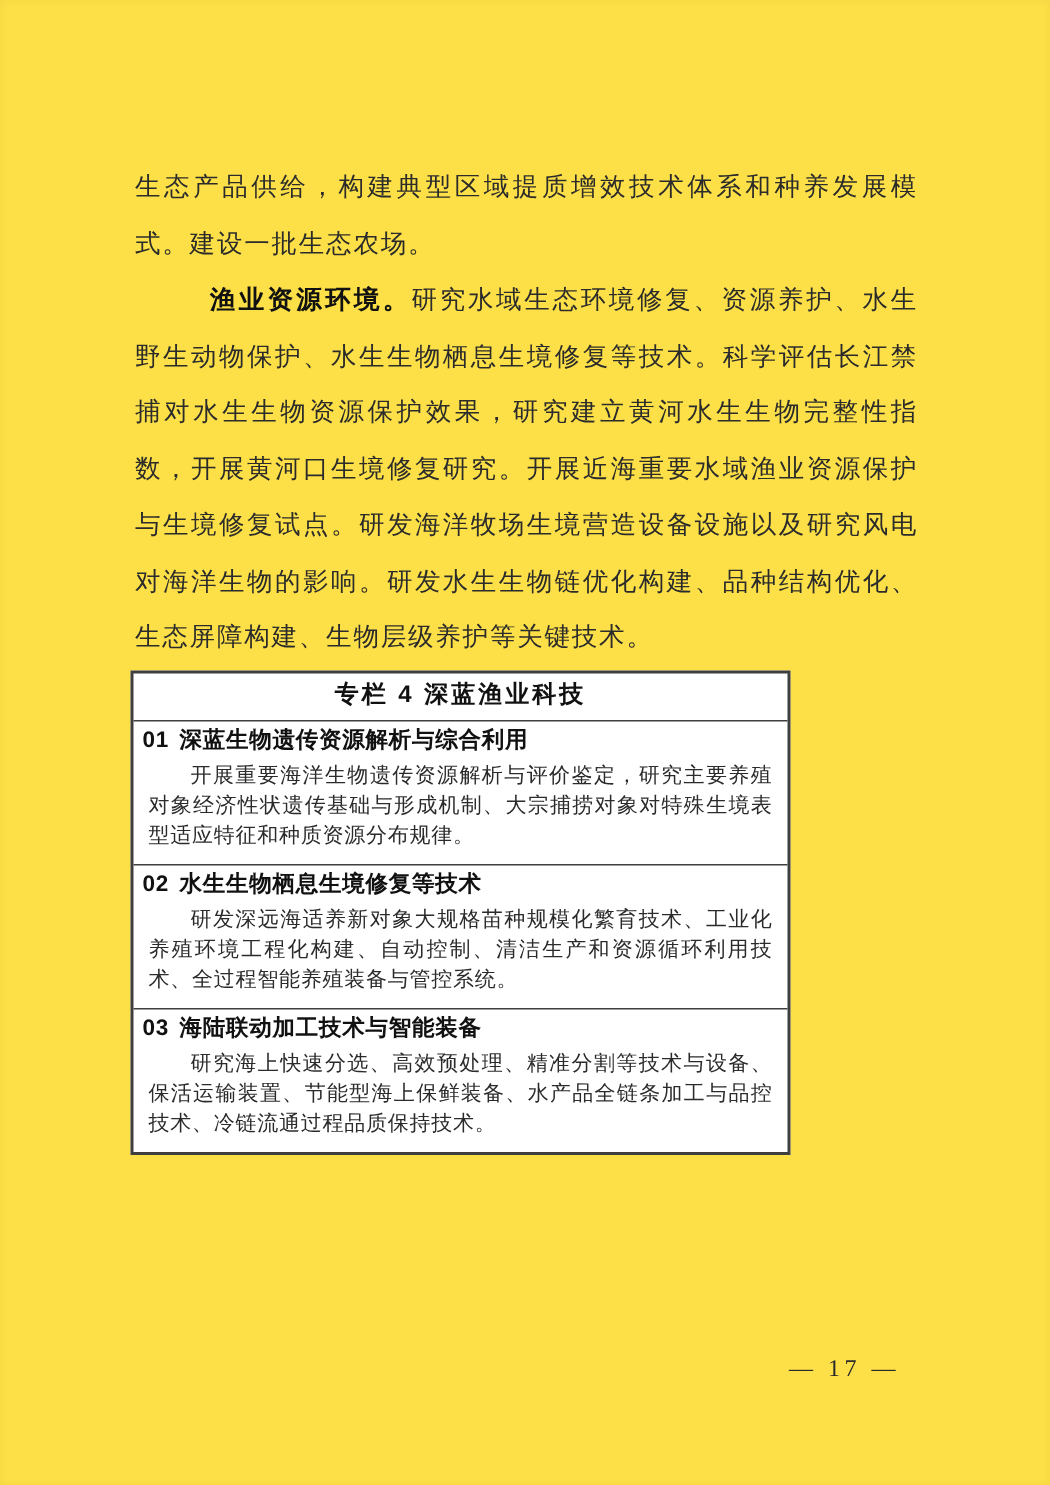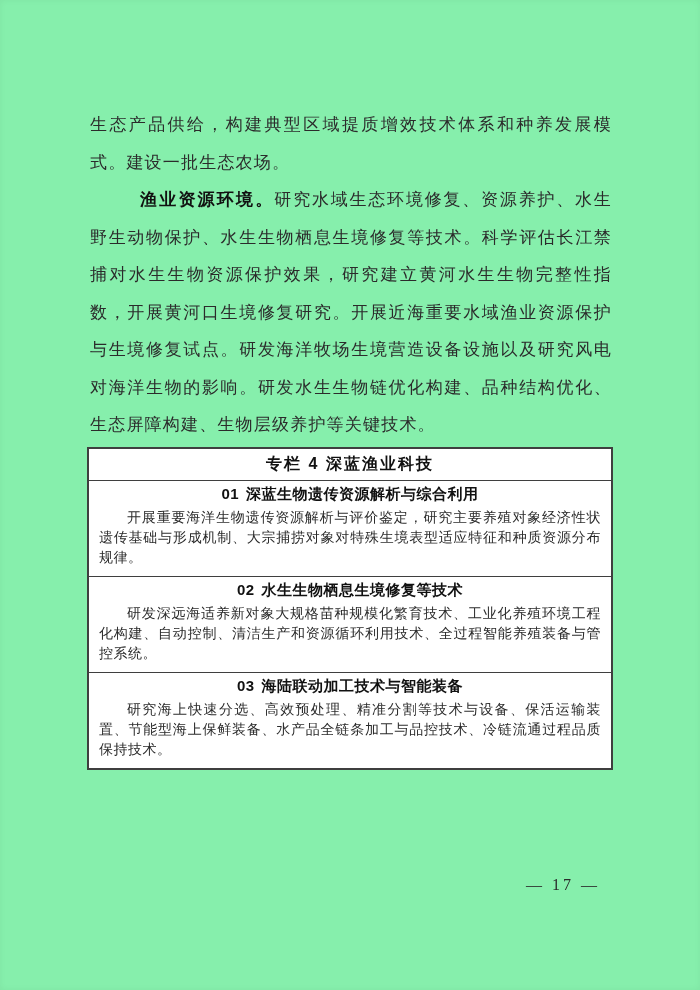--- a/index.html
+++ b/index.html
@@ -14,42 +14,42 @@
     color: #262626;
     position: relative;
     overflow: hidden;
   }
   .page {
     width: 700px;
     height: 990px;
     box-sizing: border-box;
     padding: 106px 88px 4px 90px;
     position: relative;
-    background: #86efac;
+    background: #fde047;
     box-shadow: inset 0 0 6px rgba(0,0,0,0.05);
   }
   .par {
     margin: 0;
     font-size: 17px;
     line-height: 37.5px;
     letter-spacing: 1.2px;
     text-align: justify;
     color: #2b2b2b;
   }
   .par.indent { text-indent: 2em; }
   .lead {
     font-family: "Liberation Sans", "DejaVu Sans", sans-serif;
     font-weight: bold;
     color: #111111;
     letter-spacing: 1.6px;
     margin-left: 16px;
   }
   .column-box {
     box-sizing: border-box;
-    width: 526px;
+    width: 440px;
     margin: 3px 0 0 -3px;
     border: 2px solid #3f3f3f;
     background: #ffffff;
   }
   .box-header {
     text-align: center;
     font-family: "Liberation Sans", "DejaVu Sans", sans-serif;
     font-weight: bold;
     font-size: 16px;
     line-height: 20px;
@@ -63,21 +63,20 @@
     border-bottom: 1px solid #3f3f3f;
   }
   .box-item:last-child { border-bottom: none; }
   .item-title {
     font-family: "Liberation Sans", "DejaVu Sans", sans-serif;
     font-weight: bold;
     font-size: 15px;
     line-height: 20px;
     letter-spacing: 0.5px;
     color: #111111;
-    text-align: center;
   }
   .item-no { margin-right: 7px; }
   .item-body {
     margin: 4px;
     font-size: 14px;
     line-height: 20px;
     letter-spacing: 0.5px;
     text-indent: 2em;
     text-align: justify;
     color: #2b2b2b;
@@ -88,21 +87,21 @@
     font-weight: bold;
     font-size: 18px;
     line-height: 26px;
     text-indent: 2em;
     letter-spacing: 2px;
     color: #111111;
   }
   .page-number {
     position: absolute;
     right: 100px;
-    bottom: 96px;
+    bottom: 68px;
     font-size: 16px;
     letter-spacing: 3px;
     color: #2b2b2b;
     font-family: "Liberation Serif", "DejaVu Serif", serif;
   }
 </style>
 </head>
 <body>
 
 <div class="page">

